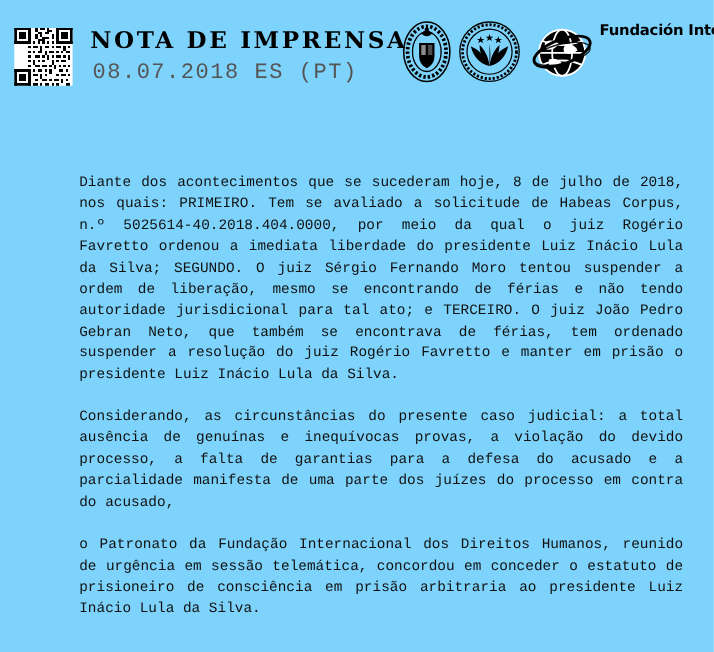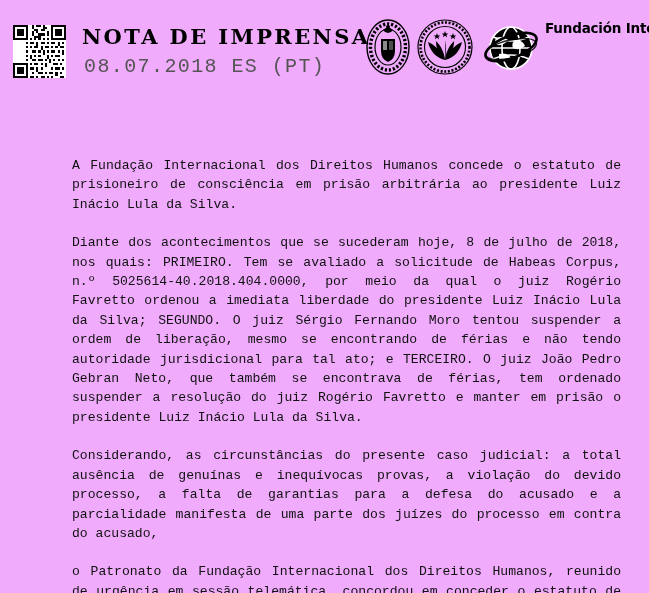--- a/index.html
+++ b/index.html
@@ -12,21 +12,21 @@
     height: 593px;
     overflow: hidden;
     font-family: "Liberation Mono", "DejaVu Sans Mono", monospace;
     color: #000000;
   }
 
   .page {
     position: relative;
     width: 649px;
     height: 593px;
-    background: #f0abfc;
+    background: #7dd3fc;
   }
 
   
   .header {
     position: absolute;
     top: 0;
     left: 0;
     width: 649px;
     height: 112px;
   }
@@ -292,19 +292,18 @@
       </span>
 
       <div class="fidh-text">Fundación
 Internacional
 de Derechos
 Humanos</div>
     </div>
   </div>
 
   <div class="content">
-    <p class="para">A Fundação Internacional dos Direitos Humanos concede o estatuto de prisioneiro de consciência em prisão arbitrária ao presidente Luiz Inácio Lula da Silva.</p>
     <p class="para">Diante dos acontecimentos que se sucederam hoje, 8 de julho de 2018, nos quais: PRIMEIRO. Tem se avaliado a solicitude de Habeas Corpus, n.º 5025614-40.2018.404.0000, por meio da qual o juiz Rogério Favretto ordenou a imediata liberdade do presidente Luiz Inácio Lula da Silva; SEGUNDO. O juiz Sérgio Fernando Moro tentou suspender a ordem de liberação, mesmo se encontrando de férias e não tendo autoridade jurisdicional para tal ato; e TERCEIRO. O juiz João Pedro Gebran Neto, que também se encontrava de férias, tem ordenado suspender a resolução do juiz Rogério Favretto e manter em prisão o presidente Luiz Inácio Lula da Silva.</p>
     <p class="para">Considerando, as circunstâncias do presente caso judicial: a total ausência de genuínas e inequívocas provas, a violação do devido processo, a falta de garantias para a defesa do acusado e a parcialidade manifesta de uma parte dos juízes do processo em contra do acusado,</p>
     <p class="para"><span>o Patronato da Fundação Internacional dos Direitos Humanos, reunido de urgência em sessão telemática, concordou em conceder o estatuto de prisioneiro de consciência em prisão arbitraria ao presidente Luiz Inácio Lula da Silva.</span></p>
   </div>
 
 </div>
 
 </body></html>

